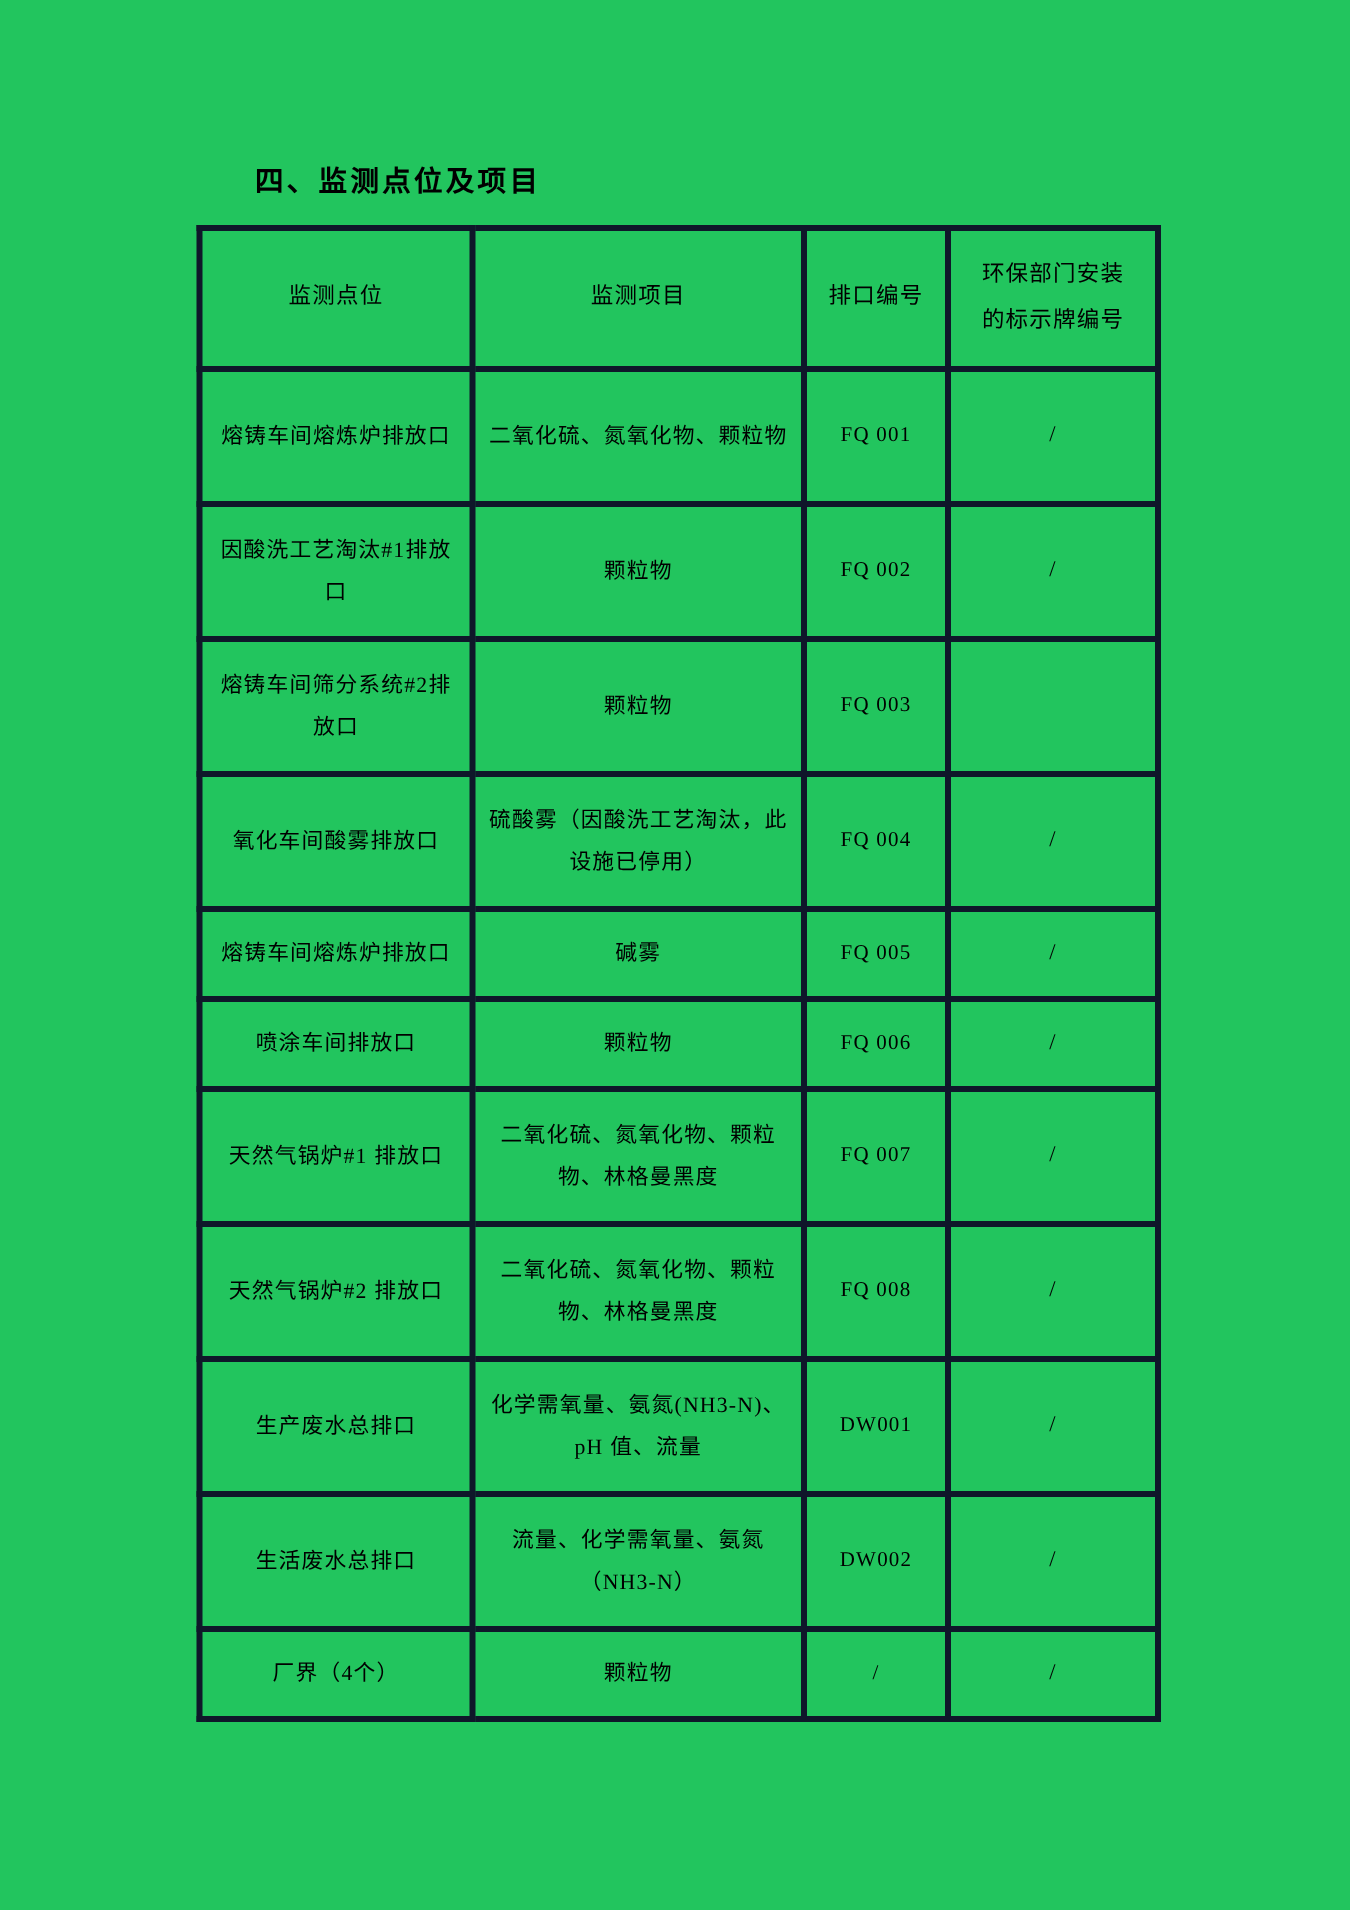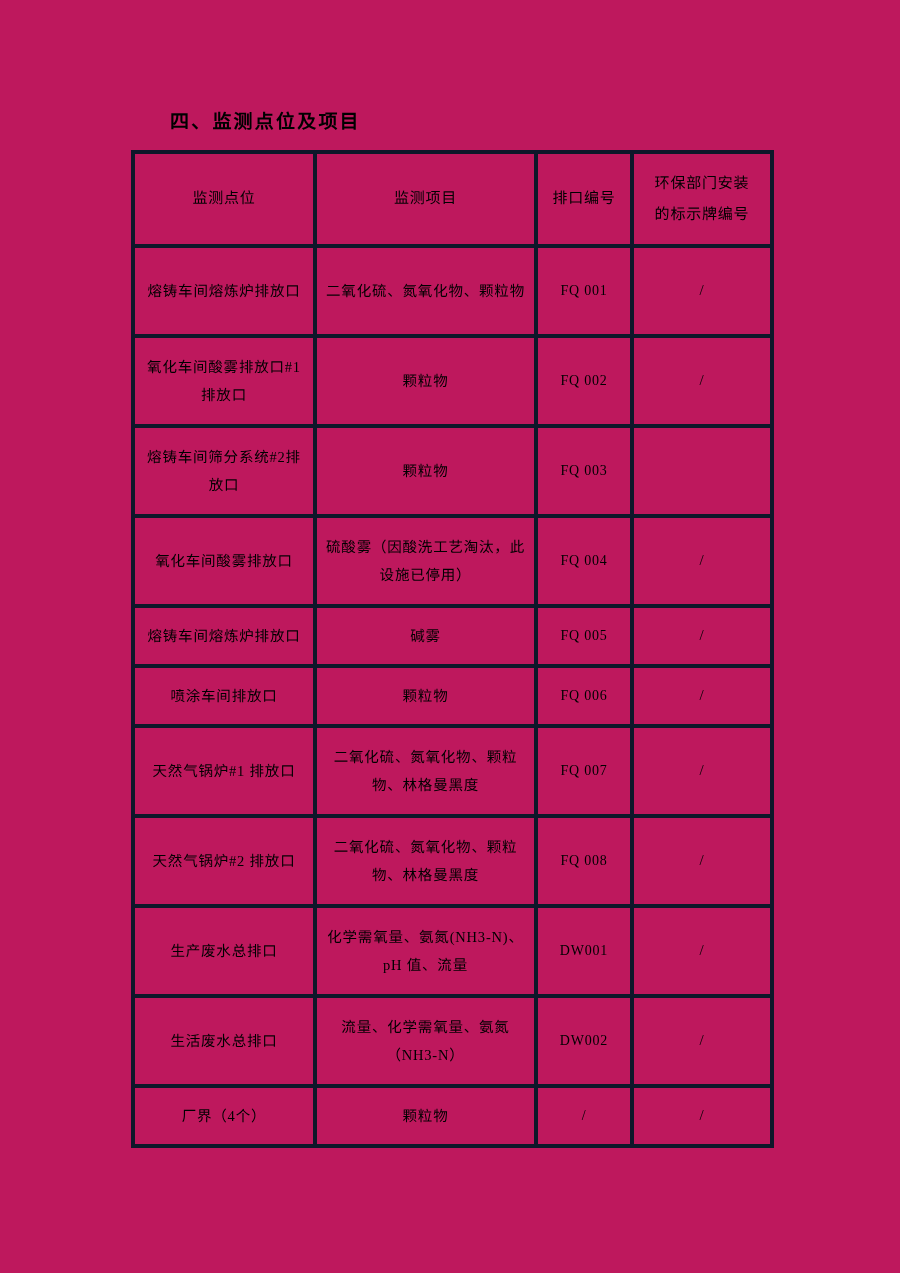--- a/index.html
+++ b/index.html
@@ -14,21 +14,21 @@
     font-family: "Liberation Serif", "DejaVu Serif", serif;
     color: #000000;
     -webkit-font-smoothing: antialiased;
   }
 
   .page {
     position: relative;
     width: 900px;
     height: 1273px;
     box-sizing: border-box;
-    background: #be185d;
+    background: #22c55e;
     overflow: hidden;
   }
 
   .section-heading {
     position: absolute;
     left: 170px;
     top: 110px;
     font-size: 19px;
     font-weight: bold;
     letter-spacing: 2.2px;
@@ -129,21 +129,21 @@
         </tr>
       </thead>
       <tbody>
           <tr>
             <td class="point-cell tall-2">熔铸车间熔炼炉排放口</td>
             <td class="item-cell tall-2">二氧化硫、氮氧化物、颗粒物</td>
             <td class="code-cell tall-2">FQ 001</td>
             <td class="sign-cell tall-2">/</td>
           </tr>
           <tr>
-            <td class="point-cell tall-2">氧化车间酸雾排放口#1排放口</td>
+            <td class="point-cell tall-2">因酸洗工艺淘汰#1排放口</td>
             <td class="item-cell tall-2">颗粒物</td>
             <td class="code-cell tall-2">FQ 002</td>
             <td class="sign-cell tall-2">/</td>
           </tr>
           <tr>
             <td class="point-cell tall-2">熔铸车间筛分系统#2排放口</td>
             <td class="item-cell tall-2">颗粒物</td>
             <td class="code-cell tall-2">FQ 003</td>
             <td class="sign-cell tall-2"></td>
           </tr>

